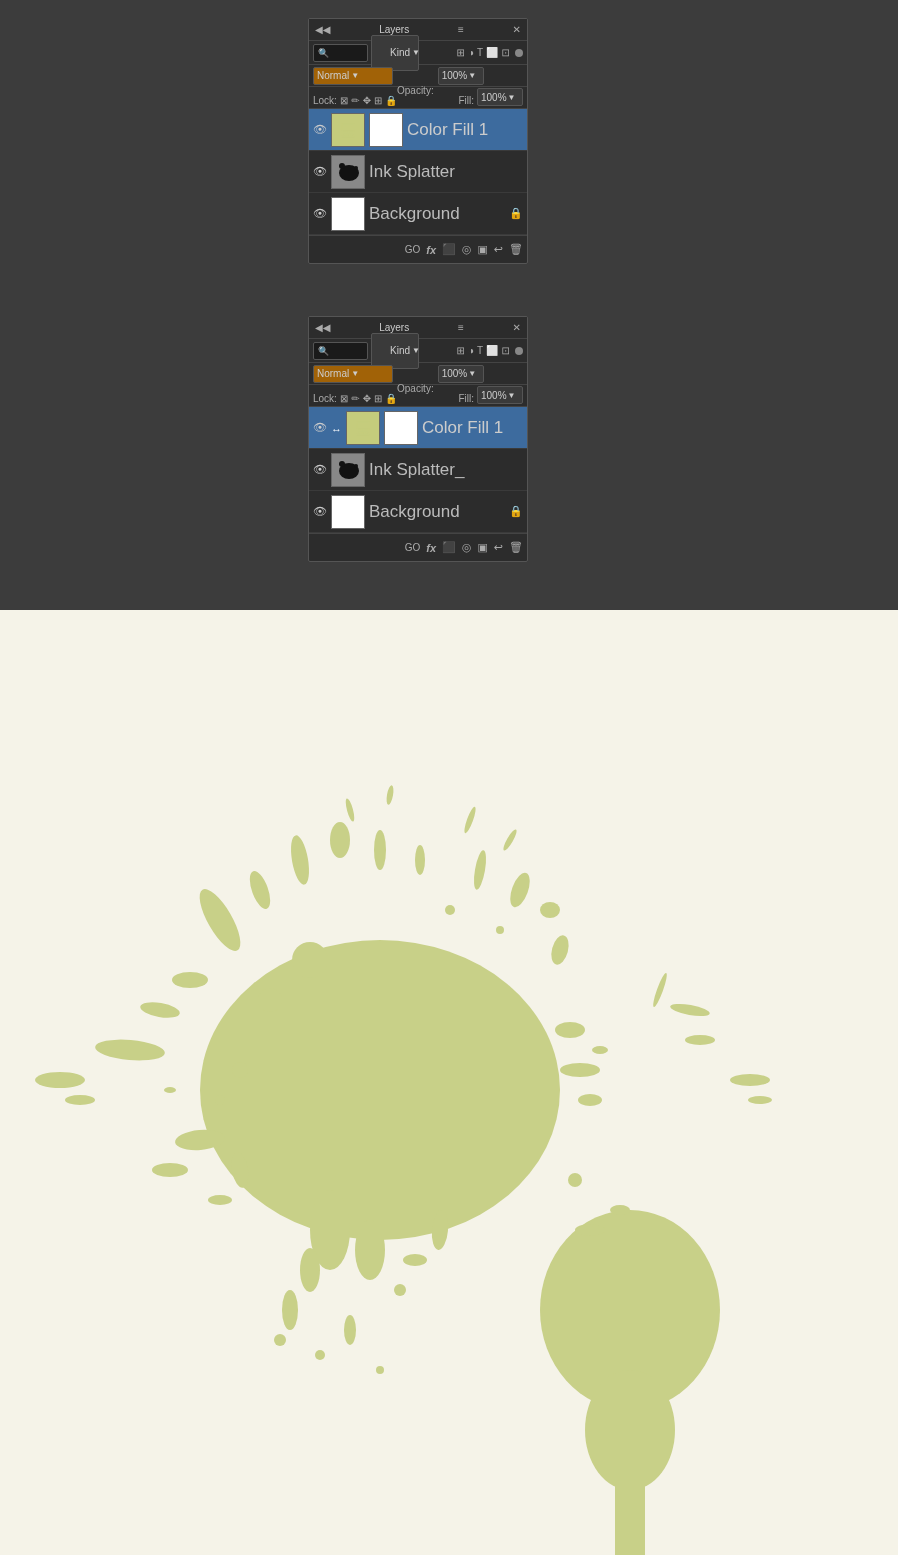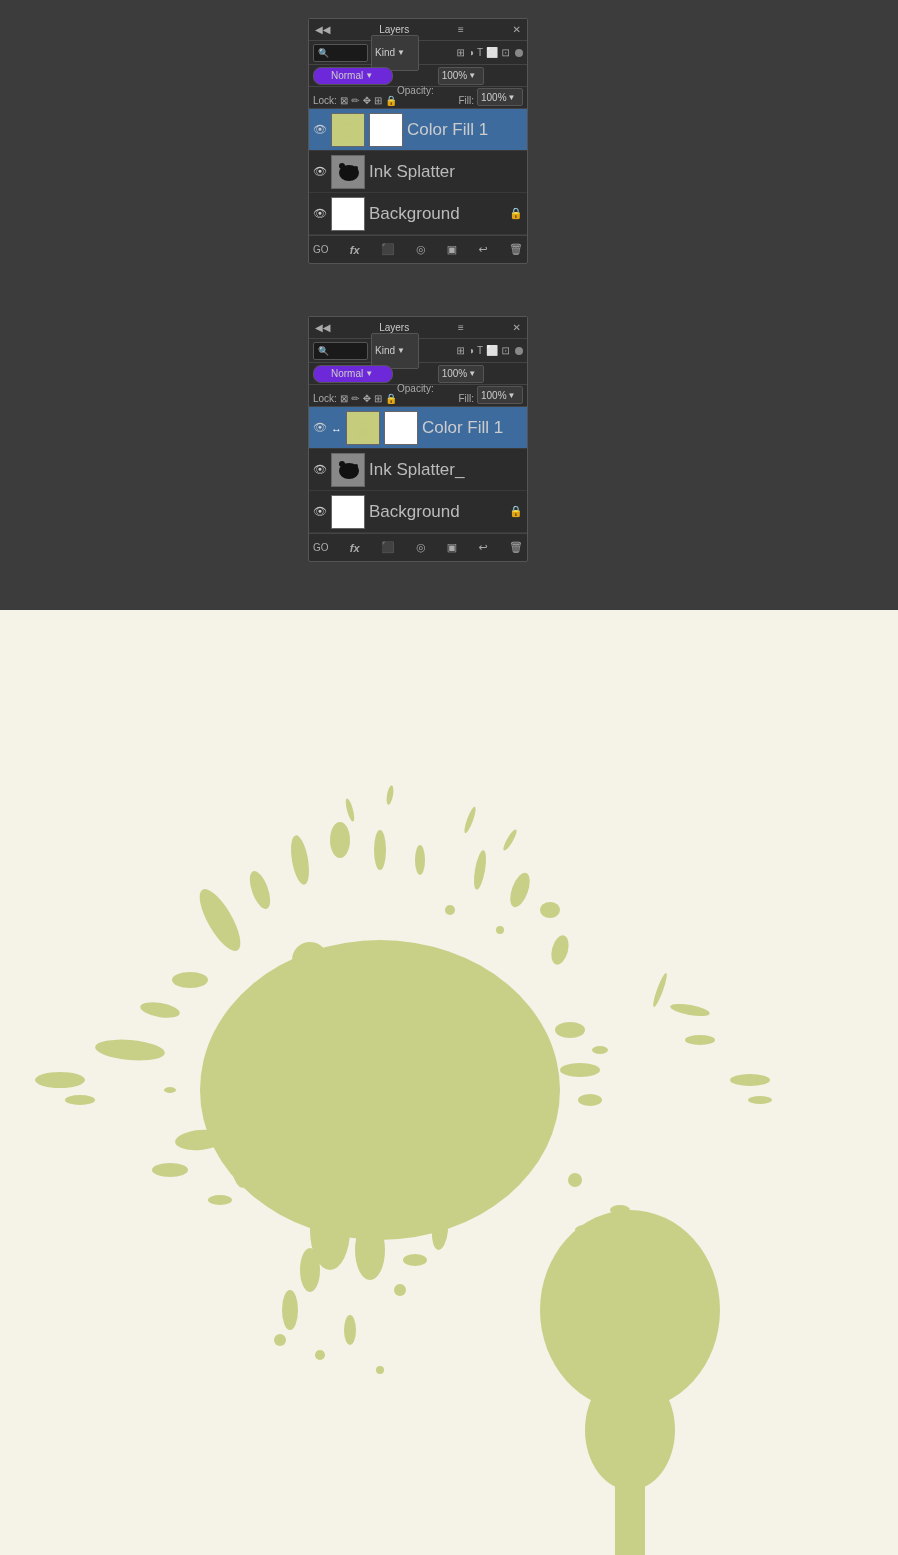--- a/index.html
+++ b/index.html
@@ -65,21 +65,21 @@
       height: 18px;
       gap: 2px;
     }
 
     .search-box span { font-size: 9px; color: #aaa; }
 
     .kind-dropdown {
       background: #3a3a3a;
       border: 1px solid #555;
       border-radius: 2px;
-      padding: 1px 3px;
+      padding: 1px 18px;
       color: #ccc;
       font-size: 10px;
       display: flex;
       align-items: center;
       gap: 2px;
       height: 36px;
       width: 48px;
     }
 
     .toolbar-icons {
@@ -105,24 +105,24 @@
     .blend-row {
       display: flex;
       align-items: center;
       padding: 2px 4px;
       border-bottom: 1px solid #444;
       height: 22px;
       gap: 4px;
     }
 
     .blend-dropdown {
-      background: #6d28d9;
+      background: #a16207;
       border: 1px solid #555;
-      border-radius: 8px;
-      padding: 1px 17px;
+      border-radius: 2px;
+      padding: 1px 3px;
       color: #ccc;
       font-size: 10px;
       display: flex;
       align-items: center;
       gap: 2px;
       height: 18px;
       width: 80px;
     }
 
     .opacity-label { font-size: 10px; color: #aaa; margin-top: 30px; }
@@ -212,21 +212,21 @@
     .layer-name.italic { color: #bbb; }
 
     .lock-icon {
       color: #aaa;
       font-size: 11px;
     }
 
     .panel-bottom {
       display: flex;
       align-items: center;
-      justify-content: space-between;
+      justify-content: flex-end;
       padding: 4px;
       gap: 6px;
       height: 28px;
       border-top: 1px solid #444;
     }
 
     .bottom-icon {
       color: #aaa;
       font-size: 11px;
       cursor: pointer;

